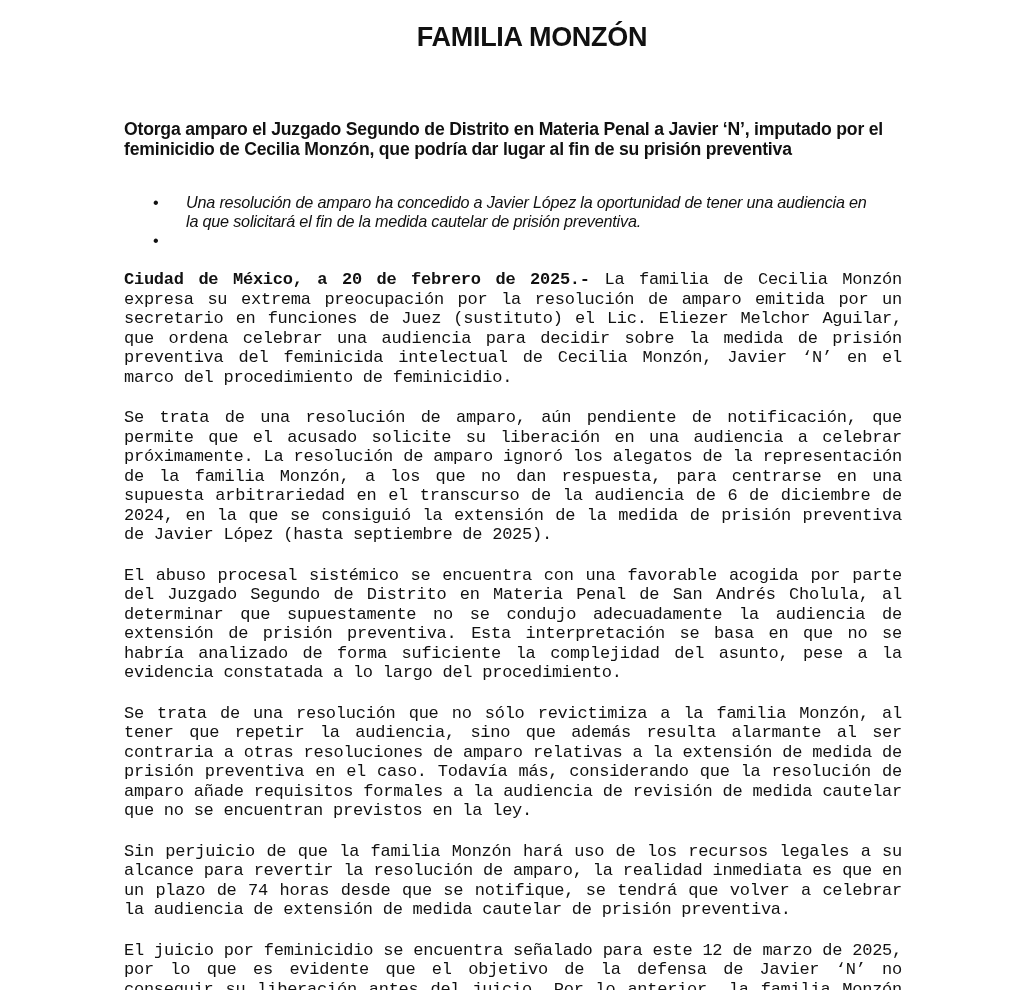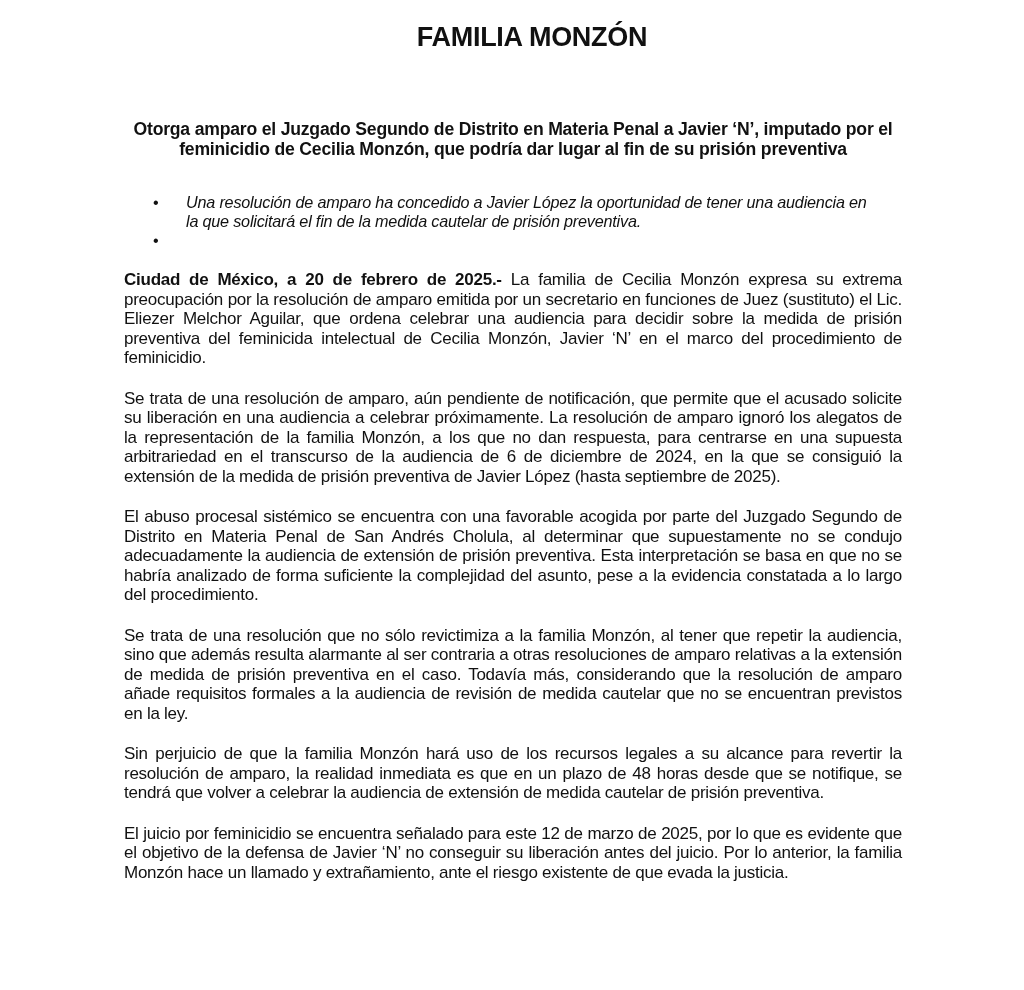--- a/index.html
+++ b/index.html
@@ -1,27 +1,27 @@
 <!DOCTYPE html>
 <html><head>
   <meta charset="utf-8">
   <style>
     html, body { margin: 0; padding: 0; background: #ffffff; }
     body { width: 1024px; height: 990px; overflow: hidden; position: relative; color: #111111;
            font-family: "Liberation Sans", "DejaVu Sans", sans-serif; }
     .doc-title { position: absolute; left: 12px; width: 1024px; top: 14px; text-align: center;
                  font-weight: bold; font-size: 27px; letter-spacing: -0.3px; margin: 8px; }
-    .headline { position: absolute; left: 124px; width: 778px; top: 120px; text-align: center;
+    .headline { position: absolute; left: 124px; width: 778px; top: 120px; 
                 font-weight: bold; font-size: 17.6px; line-height: 19.5px; margin: 0; letter-spacing: -0.2px; }
     .highlights { position: absolute; left: 150px; width: 720px; top: 193px; margin: 0; padding: 0; list-style: none;
                   font-style: italic; font-size: 16.2px; line-height: 19px; letter-spacing: -0.2px; }
     .highlights li { position: relative; padding-left: 36px; }
     .highlights li .bullet { position: absolute; left: 3px; top: 0; font-style: normal; }
     .body { position: absolute; left: 124px; width: 778px; top: 270px; }
-    .body p { margin: 0 0 21px 0; font-size: 17px; line-height: 19.5px; text-align: justify; letter-spacing: -0.25px; }
+    .body p { margin: 0 0 21px 0; font-size: 17px; line-height: 19.5px; text-align: justify; letter-spacing: -0.25px; font-family: Liberation Mono, monospace; }
     .body p b { font-weight: bold; }
   </style>
 </head>
 <body>
 
 <h1 class="doc-title">FAMILIA MONZÓN</h1>
 
 <h2 class="headline">Otorga amparo el Juzgado Segundo de Distrito en Materia Penal a Javier ‘N’, imputado por el feminicidio de Cecilia Monzón, que podría dar lugar al fin de su prisión preventiva</h2>
 
 <ul class="highlights">
@@ -32,15 +32,15 @@
   <li>
     <span class="bullet">•</span>
   </li>
 </ul>
 
 <div class="body">
   <p><b>Ciudad de México, a 20 de febrero de 2025.-</b><span> La familia de Cecilia Monzón expresa su extrema preocupación por la resolución de amparo emitida por un secretario en funciones de Juez (sustituto) el Lic. Eliezer Melchor Aguilar, que ordena celebrar una audiencia para decidir sobre la medida de prisión preventiva del feminicida intelectual de Cecilia Monzón, Javier ‘N’ en el marco del procedimiento de feminicidio.</span></p>
   <p>Se trata de una resolución de amparo, aún pendiente de notificación, que permite que el acusado solicite su liberación en una audiencia a celebrar próximamente. La resolución de amparo ignoró los alegatos de la representación de la familia Monzón, a los que no dan respuesta, para centrarse en una supuesta arbitrariedad en el transcurso de la audiencia de 6 de diciembre de 2024, en la que se consiguió la extensión de la medida de prisión preventiva de Javier López (hasta septiembre de 2025).</p>
   <p>El abuso procesal sistémico se encuentra con una favorable acogida por parte del Juzgado Segundo de Distrito en Materia Penal de San Andrés Cholula, al determinar que supuestamente no se condujo adecuadamente la audiencia de extensión de prisión preventiva. Esta interpretación se basa en que no se habría analizado de forma suficiente la complejidad del asunto, pese a la evidencia constatada a lo largo del procedimiento.</p>
   <p>Se trata de una resolución que no sólo revictimiza a la familia Monzón, al tener que repetir la audiencia, sino que además resulta alarmante al ser contraria a otras resoluciones de amparo relativas a la extensión de medida de prisión preventiva en el caso. Todavía más, considerando que la resolución de amparo añade requisitos formales a la audiencia de revisión de medida cautelar que no se encuentran previstos en la ley.</p>
-  <p>Sin perjuicio de que la familia Monzón hará uso de los recursos legales a su alcance para revertir la resolución de amparo, la realidad inmediata es que en un plazo de 48 horas desde que se notifique, se tendrá que volver a celebrar la audiencia de extensión de medida cautelar de prisión preventiva.</p>
+  <p>Sin perjuicio de que la familia Monzón hará uso de los recursos legales a su alcance para revertir la resolución de amparo, la realidad inmediata es que en un plazo de 74 horas desde que se notifique, se tendrá que volver a celebrar la audiencia de extensión de medida cautelar de prisión preventiva.</p>
   <p>El juicio por feminicidio se encuentra señalado para este 12 de marzo de 2025, por lo que es evidente que el objetivo de la defensa de Javier ‘N’ no conseguir su liberación antes del juicio. Por lo anterior, la familia Monzón hace un llamado y extrañamiento, ante el riesgo existente de que evada la justicia.</p>
 </div>
 
 </body></html>

